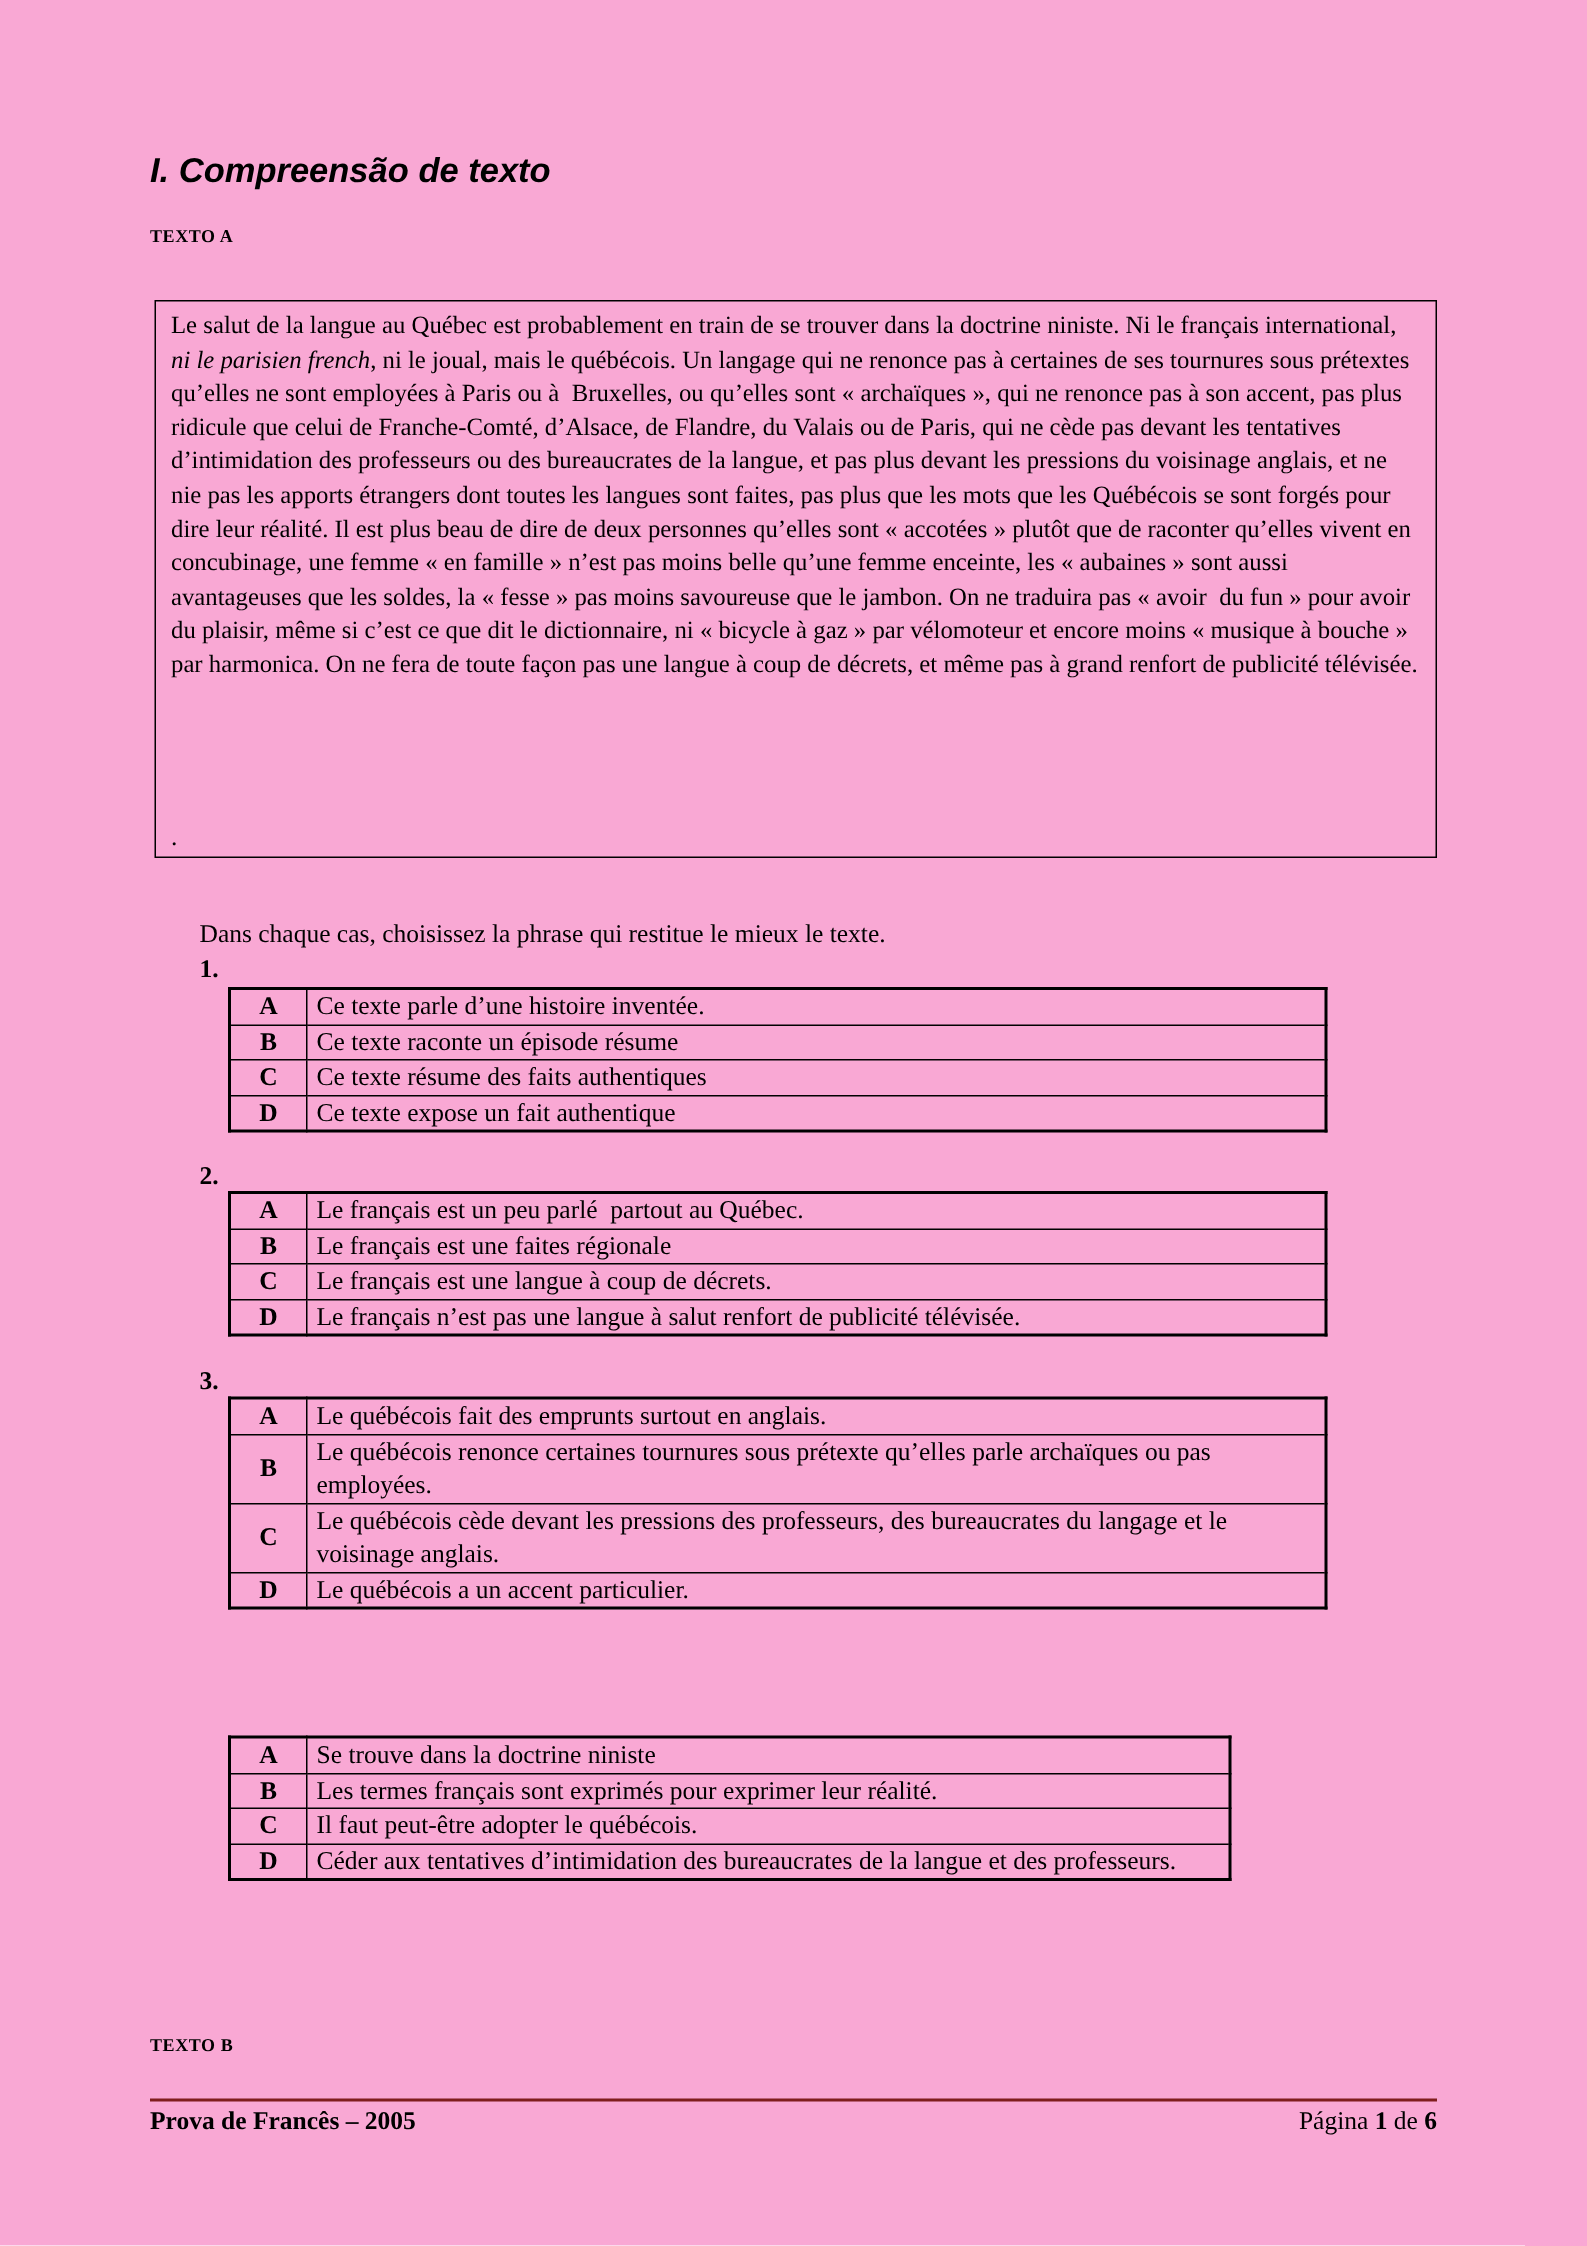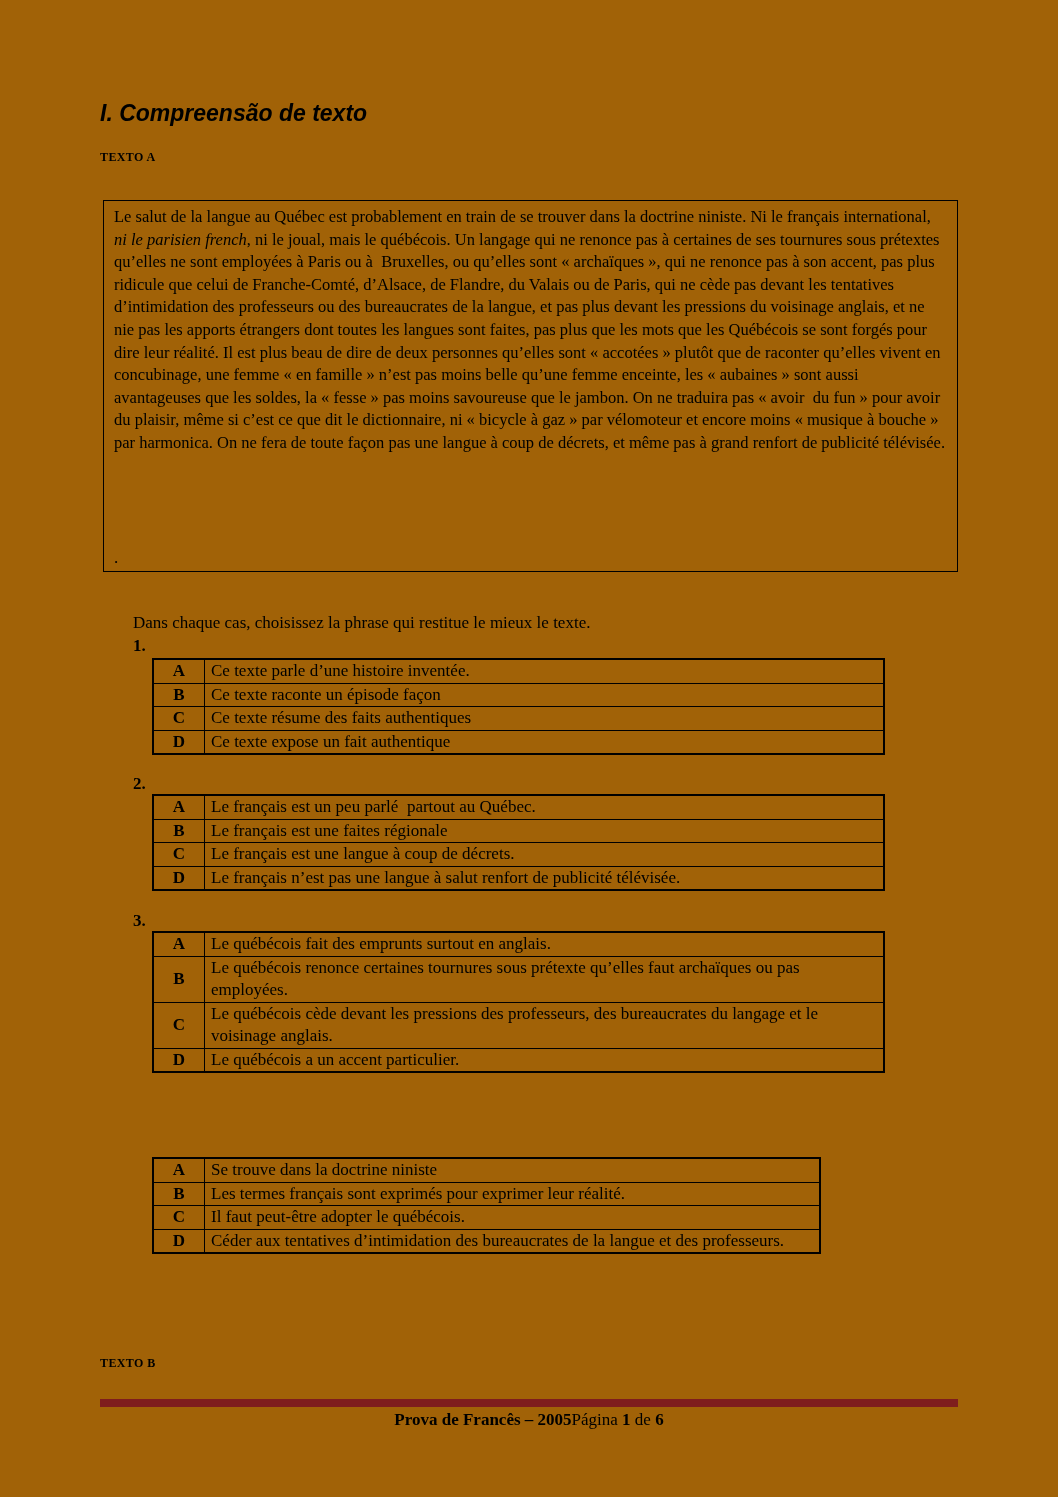--- a/index.html
+++ b/index.html
@@ -1,19 +1,19 @@
 <!DOCTYPE html>
 <html><head>
 <meta charset="utf-8">
 <style>
   html, body { margin:0; padding:0; background:#ffffff; }
   .page {
     position:relative;
     width:1058px; height:1497px;
-    background:#a16207;
+    background:#f9a8d4;
     color:#000;
     font-family:"Liberation Serif", serif;
     overflow:hidden;
   }
   .doc-title {
     position:absolute; top:100px; left:100px;
     font-family:"Liberation Sans", sans-serif;
     font-size:23px; font-weight:bold; font-style:italic;
   }
   .texto-label {
@@ -69,23 +69,23 @@
   td.opt-text { white-space:pre-wrap; }
 
   .q4-intro {
     position:absolute; top:1090px; left:133px; width:828px;
     font-size:17px; line-height:23.5px;
   }
   .q4-intro .num { font-weight:bold; padding-right:12px; }
 
   .footer {
     position:absolute; top:1399px; left:100px; width:858px;
-    border-top:8px solid #7f1d1d;
+    border-top:2px solid #7f1d1d;
     padding-top:3px;
-    display:flex; justify-content:center;
+    display:flex; justify-content:space-between;
     font-size:17px;
   }
   .footer .left { font-weight:bold; }
   .footer .bold { font-weight:bold; }
 </style>
 </head>
 <body>
 
 <div class="page">
 
@@ -102,21 +102,21 @@
 
   <div class="q-num" id="q1-num">1.</div>
   <table class="options" id="q1-table">
     <tbody>
         <tr>
       <td class="letter">A</td>
       <td class="opt-text">Ce texte parle d’une histoire inventée.</td>
     </tr>
     <tr>
       <td class="letter">B</td>
-      <td class="opt-text">Ce texte raconte un épisode façon</td>
+      <td class="opt-text">Ce texte raconte un épisode résume</td>
     </tr>
     <tr>
       <td class="letter">C</td>
       <td class="opt-text">Ce texte résume des faits authentiques</td>
     </tr>
     <tr>
       <td class="letter">D</td>
       <td class="opt-text">Ce texte expose un fait authentique</td>
     </tr>
   </tbody>
@@ -146,21 +146,21 @@
 
   <div class="q-num" id="q3-num">3.</div>
   <table class="options" id="q3-table">
     <tbody>
         <tr>
       <td class="letter">A</td>
       <td class="opt-text">Le québécois fait des emprunts surtout en anglais.</td>
     </tr>
     <tr>
       <td class="letter">B</td>
-      <td class="opt-text">Le québécois renonce certaines tournures sous prétexte qu’elles faut archaïques ou pas employées.</td>
+      <td class="opt-text">Le québécois renonce certaines tournures sous prétexte qu’elles parle archaïques ou pas employées.</td>
     </tr>
     <tr>
       <td class="letter">C</td>
       <td class="opt-text">Le québécois cède devant les pressions des professeurs, des bureaucrates du langage et le voisinage anglais.</td>
     </tr>
     <tr>
       <td class="letter">D</td>
       <td class="opt-text">Le québécois a un accent particulier.</td>
     </tr>
   </tbody>

